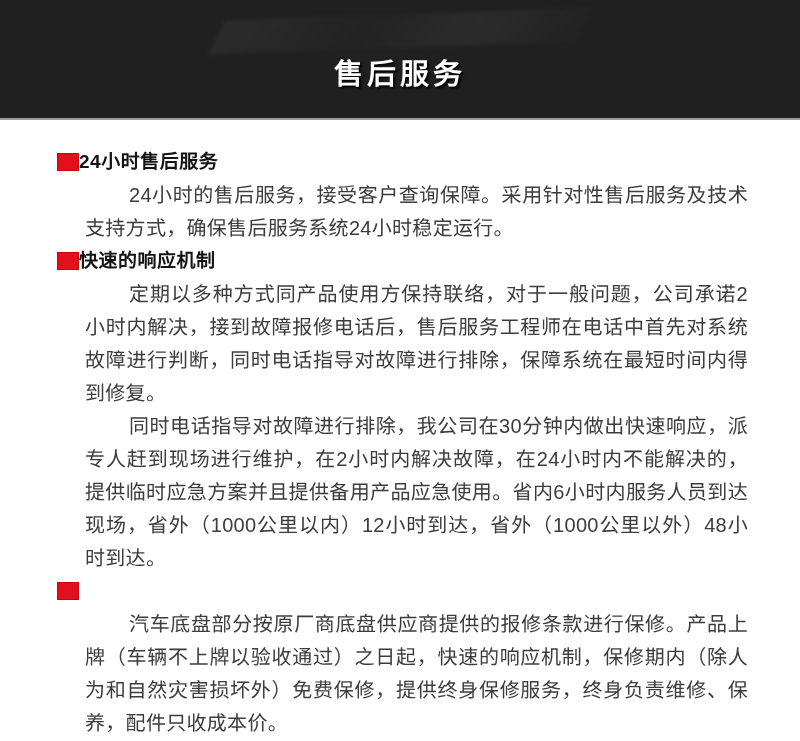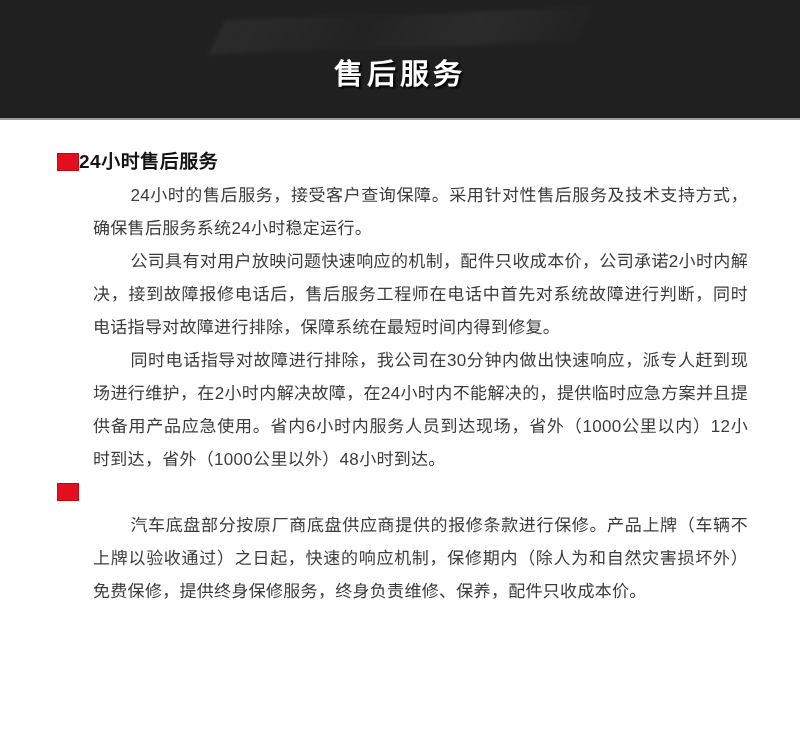--- a/index.html
+++ b/index.html
@@ -77,22 +77,22 @@
     box-shadow:inset 0 0 0 1px rgba(150,0,0,0.45);
   }
   .section-heading h2{
     font-size:19px;
     font-weight:bold;
     color:var(--heading-color);
     letter-spacing:0.5px;
     line-height:26px;
   }
   .service-section p{
-    margin-left:36px;
-    font-size:17px;
+    margin-left:28px;
+    font-size:20px;
     line-height:33px;
     color:var(--body-color);
     text-align:justify;
     text-indent:2.2em;
     letter-spacing:0.3px;
   }
 </style>
 </head>
 <body>
 
@@ -110,21 +110,25 @@
         <span class="bullet"></span>
         <h2>24小时售后服务</h2>
       </div>
     <p>24小时的售后服务，接受客户查询保障。采用针对性售后服务及技术支持方式，确保售后服务系统24小时稳定运行。</p>
       </section>
 
     <section class="service-section">
       </section>
 
     <section class="service-section">
-    <p>公司具有对用户放映问题快速响应的机制，配件只收成本价，公司承诺2小时内解决，接到故障报修电话后，售后服务工程师在电话中首先对系统故障进行判断，同时电话指导对故障进行排除，保障系统在最短时间内得到修复。</p>
+      <div class="section-heading">
+        <span class="bullet"></span>
+        <h2>快速的响应机制</h2>
+      </div>
+    <p>定期以多种方式同产品使用方保持联络，对于一般问题，公司承诺2小时内解决，接到故障报修电话后，售后服务工程师在电话中首先对系统故障进行判断，同时电话指导对故障进行排除，保障系统在最短时间内得到修复。</p>
         <p>同时电话指导对故障进行排除，我公司在30分钟内做出快速响应，派专人赶到现场进行维护，在2小时内解决故障，在24小时内不能解决的，提供临时应急方案并且提供备用产品应急使用。省内6小时内服务人员到达现场，省外（1000公里以内）12小时到达，省外（1000公里以外）48小时到达。</p>
       </section>
 
     <section class="service-section">
       <div class="section-heading">
         <span class="bullet"></span>
       </div>
     <p>汽车底盘部分按原厂商底盘供应商提供的报修条款进行保修。产品上牌（车辆不上牌以验收通过）之日起，快速的响应机制，保修期内（除人为和自然灾害损坏外）免费保修，提供终身保修服务，终身负责维修、保养，配件只收成本价。</p>
       </section>
   </main>

